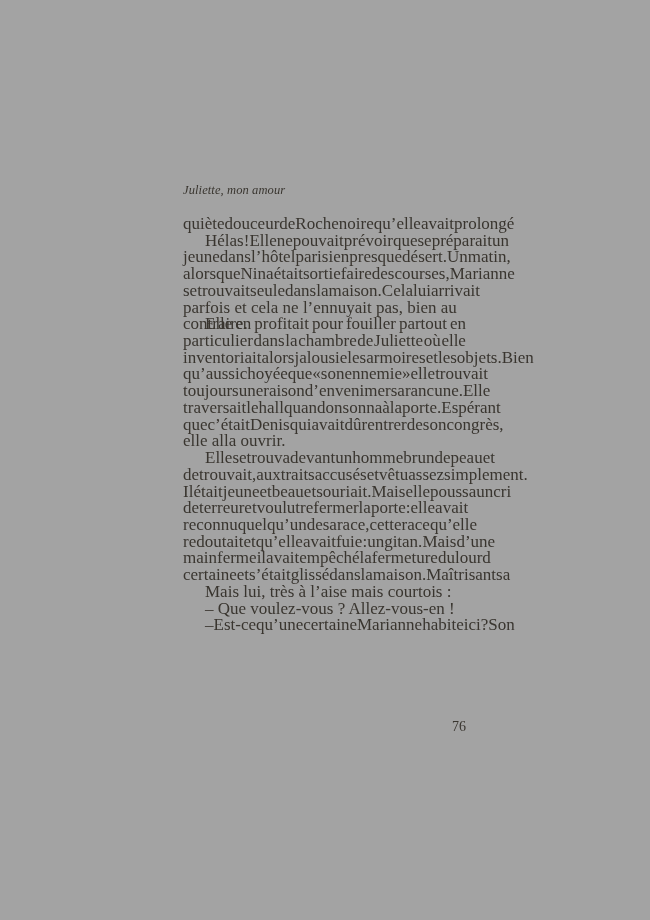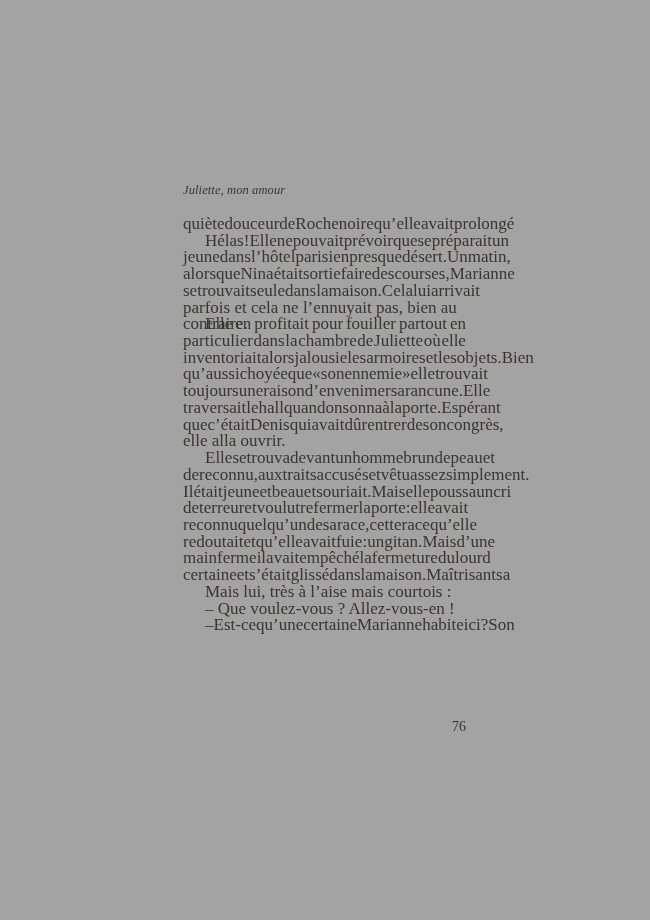--- a/index.html
+++ b/index.html
@@ -208,21 +208,21 @@
         <span>devant</span>
         <span>un</span>
         <span>homme</span>
         <span>brun</span>
         <span>de</span>
         <span>peau</span>
         <span>et</span>
       </div>
       <div class="line justify">
         <span>de</span>
-        <span>reconnu,</span>
+        <span>trouvait,</span>
         <span>aux</span>
         <span>traits</span>
         <span>accusés</span>
         <span>et</span>
         <span>vêtu</span>
         <span>assez</span>
         <span>simplement.</span>
       </div>
       <div class="line justify">
         <span>Il</span>

